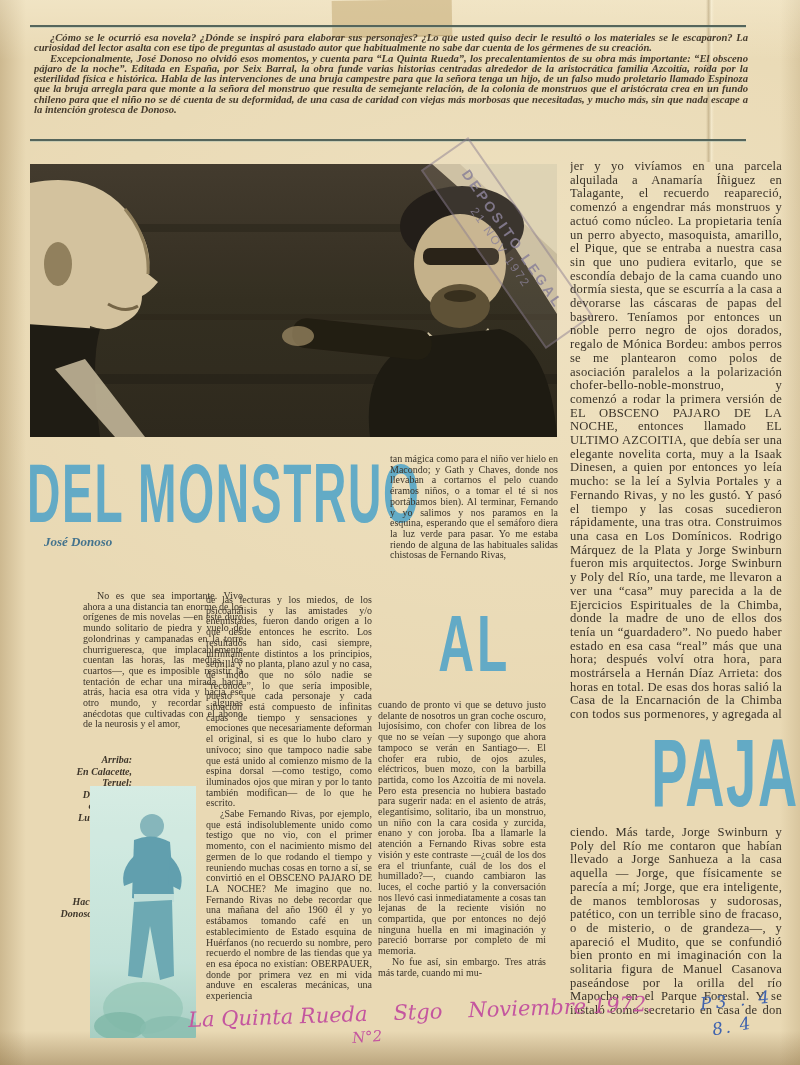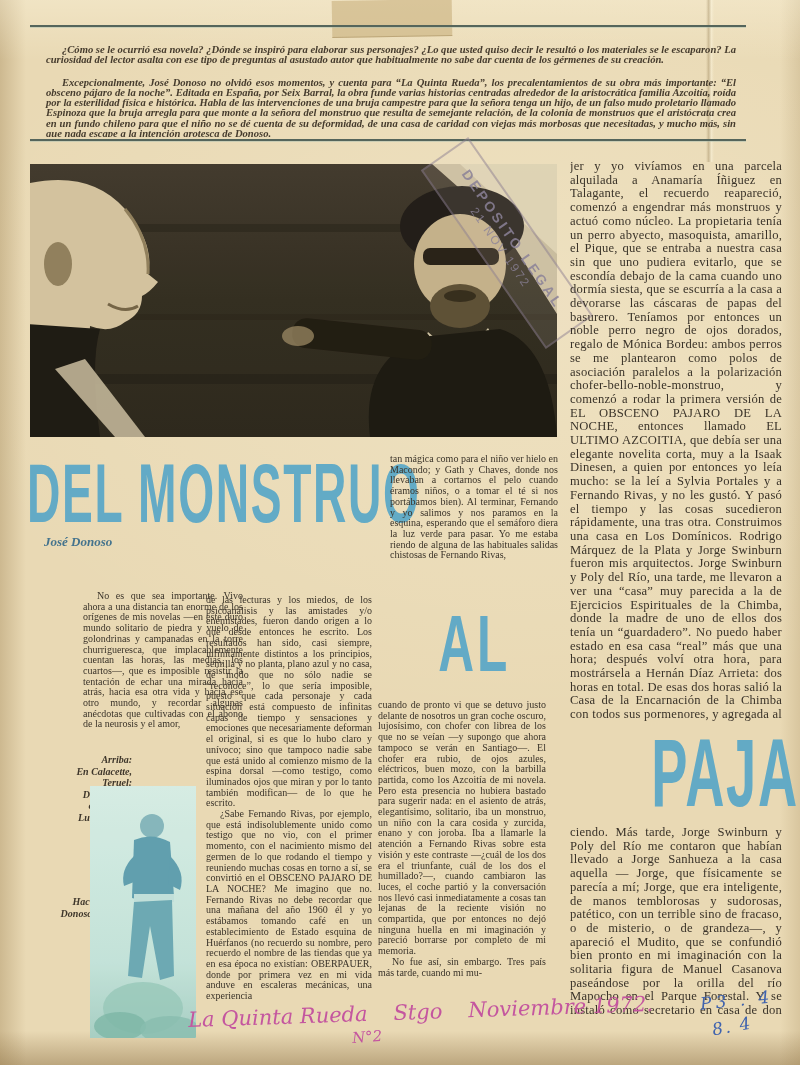--- a/index.html
+++ b/index.html
@@ -26,21 +26,21 @@
     transform:rotate(-1deg);
   }
   .rule{position:absolute; left:30px; width:716px; height:3px;
     background:linear-gradient(180deg,#55655b 0 2px, rgba(170,190,175,.5) 2px 3px);}
   
   .intro{
     position:absolute; left:34px; top:33px; width:714px; height:104px; overflow:hidden;
     font-style:italic; font-size:10.6px; line-height:10.3px; text-align:justify;
     color:#453b2d; font-weight:bold;
   }
-  .intro p{margin:12px; text-indent:16px;}
+  .intro p{margin:0; text-indent:16px;}
   
   .photo{position:absolute; left:30px; top:164px; width:527px; height:273px; background:#2c2619;}
   .photo svg{display:block;}
   
   .stamp{
     position:absolute; left:398px; top:214px; width:214px; height:54px;
     transform:rotate(55deg); border:2px solid rgba(130,118,140,.45);
     display:flex; flex-direction:column; align-items:center; justify-content:center;
     color:var(--stamp); font-family:"Liberation Sans",sans-serif; background:rgba(235,225,205,.12);
   }
@@ -156,21 +156,21 @@
     </div>
   <div class="textcol small" id="col2">
       <p class="no-indent">de las lecturas y los miedos, de los psicoanálisis y las amistades y/o enemistades, fueron dando origen a lo que desde entonces he escrito. Los resultados han sido, casi siempre, infinitamente distintos a los principios, semilla y no planta, plano azul y no casa, de modo que no sólo nadie se “reconoce”, lo que sería imposible, puesto que cada personaje y cada situación está compuesto de infinitas capas de tiempo y sensaciones y emociones que necesariamente deforman el original, si es que lo hubo claro y unívoco; sino que tampoco nadie sabe que está unido al comienzo mismo de la espina dorsal —como testigo, como iluminados ojos que miran y por lo tanto también modifican— de lo que he escrito.</p>
       <p>¿Sabe Fernando Rivas, por ejemplo, que está indisolublemente unido como testigo que no vio, con el primer momento, con el nacimiento mismo del germen de lo que rodando el tiempo y reuniendo muchas cosas en torno a sí, se convirtió en el OBSCENO PAJARO DE LA NOCHE? Me imagino que no. Fernando Rivas no debe recordar que una mañana del año 1960 él y yo estábamos tomando café en un establecimiento de Estado esquina de Huérfanos (no recuerdo su nombre, pero recuerdo el nombre de las tiendas que ya en esa época no existían: OBERPAUER, donde por primera vez en mi vida anduve en escaleras mecánicas, una experiencia</p>
     </div>
   <div class="textcol small" id="col3-top">
       <p class="no-indent">tan mágica como para el niño ver hielo en Macondo; y Gath y Chaves, donde nos llevaban a cortarnos el pelo cuando éramos niños, o a tomar el té si nos portábamos bien). Al terminar, Fernando y yo salimos y nos paramos en la esquina, esperando que el semáforo diera la luz verde para pasar. Yo me estaba riendo de alguna de las habituales salidas chistosas de Fernando Rivas,</p>
     </div>
   <div class="textcol small" id="col3-bottom">
       <p class="no-indent">cuando de pronto vi que se detuvo justo delante de nosotros un gran coche oscuro, lujosísimo, con chofer con librea de los que no se veían —y supongo que ahora tampoco se verán en Santiago—. El chofer era rubio, de ojos azules, eléctricos, buen mozo, con la barbilla partida, como los Azcoitía de mi novela. Pero esta presencia no hubiera bastado para sugerir nada: en el asiento de atrás, elegantísimo, solitario, iba un monstruo, un niño con la cara cosida y zurcida, enano y con joroba. Iba a llamarle la atención a Fernando Rivas sobre esta visión y este contraste —¿cuál de los dos era el triunfante, cuál de los dos el humillado?—, cuando cambiaron las luces, el coche partió y la conversación nos llevó casi inmediatamente a cosas tan lejanas de la reciente visión no compartida, que por entonces no dejó ninguna huella en mi imaginación y pareció borrarse por completo de mi memoria.</p>
-      <p>No fue así, sin embargo. Tres país más tarde, cuando mi mu-</p>
+      <p>No fue así, sin embargo. Tres atrás más tarde, cuando mi mu-</p>
     </div>
   <div class="textcol large" id="col4-top">
       <p class="no-indent">jer y yo vivíamos en una parcela alquilada a Anamaría Íñiguez en Talagante, el recuerdo reapareció, comenzó a engendrar más monstruos y actuó como núcleo. La propietaria tenía un perro abyecto, masoquista, amarillo, el Pique, que se entraba a nuestra casa sin que uno pudiera evitarlo, que se escondía debajo de la cama cuando uno dormía siesta, que se escurría a la casa a devorarse las cáscaras de papas del basurero. Teníamos por entonces un noble perro negro de ojos dorados, regalo de Mónica Bordeu: ambos perros se me plantearon como polos de asociación paralelos a la polarización chofer-bello-noble-monstruo, y comenzó a rodar la primera versión de EL OBSCENO PAJARO DE LA NOCHE, entonces llamado EL ULTIMO AZCOITIA, que debía ser una elegante novelita corta, muy a la Isaak Dinesen, a quien por entonces yo leía mucho: se la leí a Sylvia Portales y a Fernando Rivas, y no les gustó. Y pasó el tiempo y las cosas sucedieron rápidamente, una tras otra. Construimos una casa en Los Domínicos. Rodrigo Márquez de la Plata y Jorge Swinburn fueron mis arquitectos. Jorge Swinburn y Poly del Río, una tarde, me llevaron a ver una “casa” muy parecida a la de Ejercicios Espirituales de la Chimba, donde la madre de uno de ellos dos tenía un “guardadero”. No puedo haber estado en esa casa “real” más que una hora; después volví otra hora, para mostrársela a Hernán Díaz Arrieta: dos horas en total. De esas dos horas salió la Casa de la Encarnación de la Chimba con todos sus pormenores, y agregada al núcleo de monstruos que se formó en torno a esa visión de un minuto, quizás dos, en la esquina de Estado con Huérfanos, se modificaron en versiones sucesivas unas a otras, y el material siguió cre-</p>
     </div>
   <div class="textcol large" id="col4-bottom">
       <p class="no-indent">ciendo. Más tarde, Jorge Swinburn y Poly del Río me contaron que habían llevado a Jorge Sanhueza a la casa aquella — Jorge, que físicamente se parecía a mí; Jorge, que era inteligente, de manos temblorosas y sudorosas, patético, con un terrible sino de fracaso, o de misterio, o de grandeza—, y apareció el Mudito, que se confundió bien pronto en mi imaginación con la solitaria figura de Manuel Casanova paseándose por la orilla del río Mapocho en el Parque Forestal. Y se instaló como secretario en casa de don Jerónimo, presidida por Inés, cuya</p>
     </div>
 
   <div class="caption" id="cap1">Arriba:
 En Calacette,

